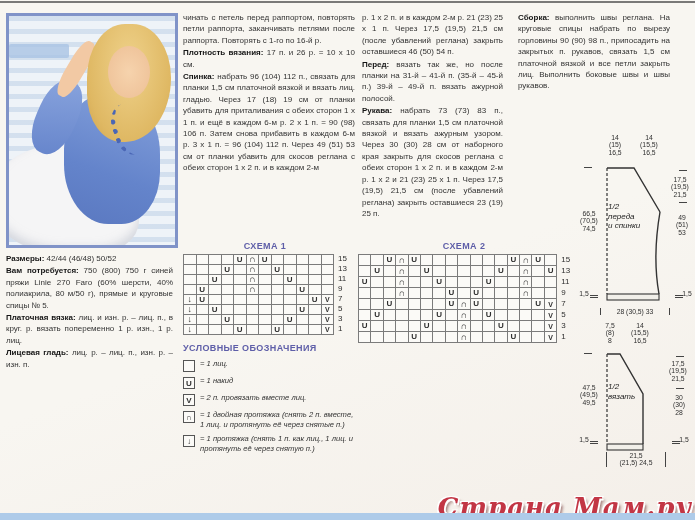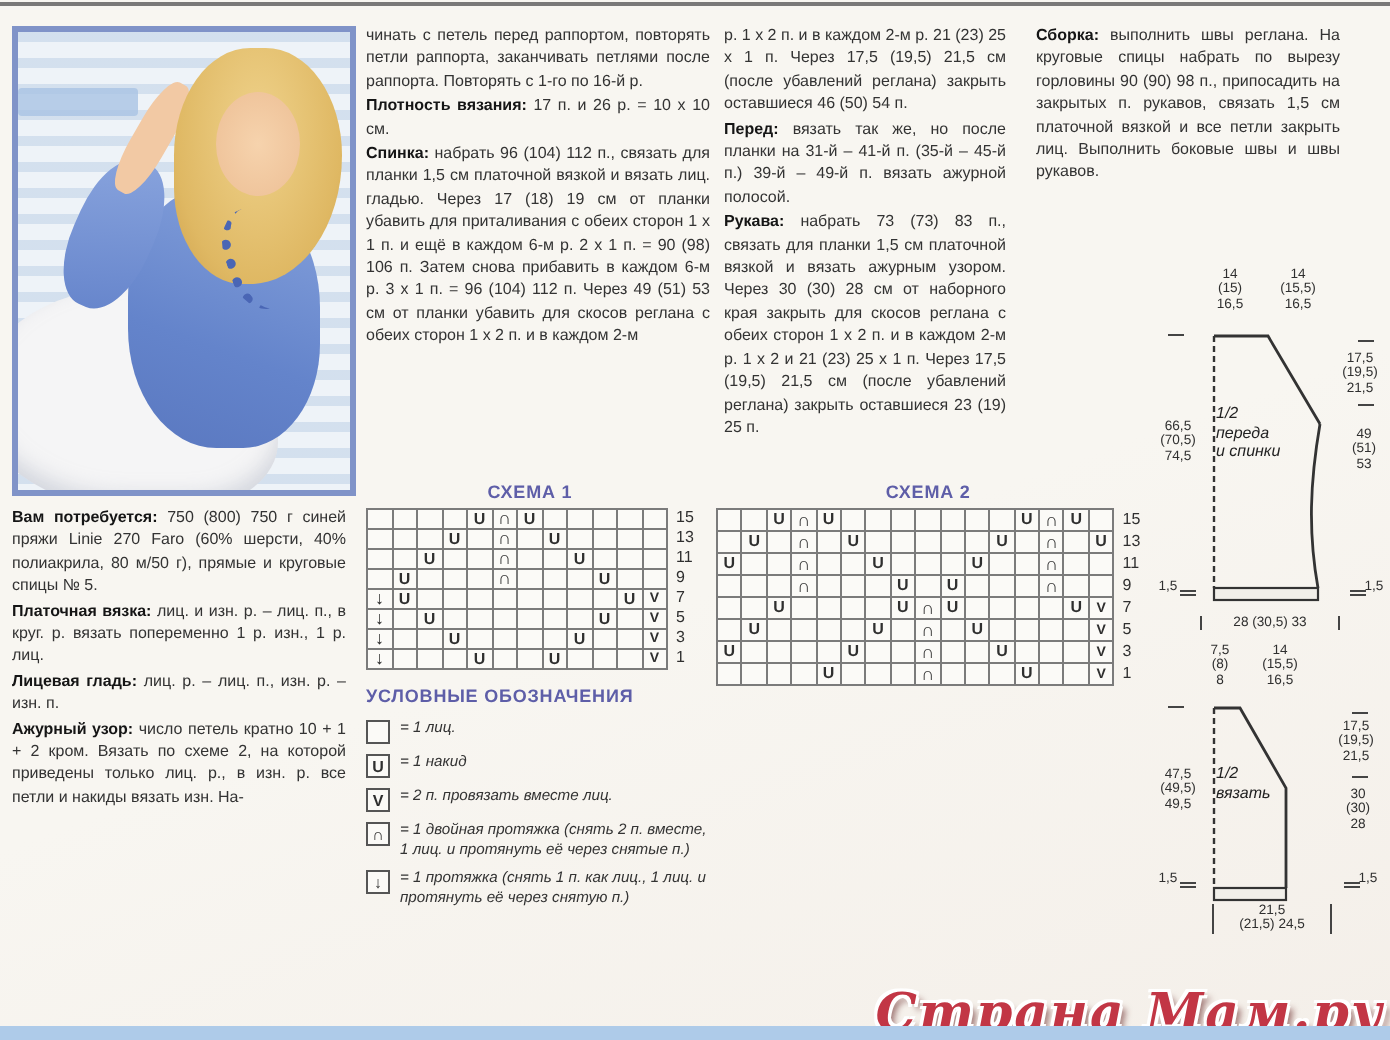--- a/index.html
+++ b/index.html
@@ -92,24 +92,24 @@
     <div class="pants"></div>
     <div class="torso"></div>
     <div class="sleeve-l"></div>
     <div class="handarm"></div>
     <div class="hair"></div>
     <div class="face"></div>
     <div class="neckl"></div>
   </div>
 
   <div class="col" id="col-left">
+    <p><b>Размеры:</b> <span>42/44 (46/48) 50/52</span></p>
     <p><b>Вам потребуется:</b> <span>750 (800) 750 г синей пряжи Linie 270 Faro (60% шерсти, 40% полиакрила, 80 м/50 г), прямые и круговые спицы № 5.</span></p>
     <p><b>Платочная вязка:</b> <span>лиц. и изн. р. – лиц. п., в круг. р. вязать попеременно 1 р. изн., 1 р. лиц.</span></p>
     <p><b>Лицевая гладь:</b> <span>лиц. р. – лиц. п., изн. р. – изн. п.</span></p>
-    <p><b>Ажурный узор:</b> <span>число петель кратно 10 + 1 + 2 кром. Вязать по схеме 2, на которой приведены только лиц. р., в изн. р. все петли и накиды вязать изн. На-</span></p>
   </div>
 
   <div class="col" id="col1">
     <p><span>чинать с петель перед раппортом, повторять петли раппорта, заканчивать петлями после раппорта. Повторять с 1-го по 16-й р.</span></p>
     <p><b>Плотность вязания:</b> <span>17 п. и 26 р. = 10 х 10 см.</span></p>
     <p><b>Спинка:</b> <span>набрать 96 (104) 112 п., связать для планки 1,5 см платочной вязкой и вязать лиц. гладью. Через 17 (18) 19 см от планки убавить для приталивания с обеих сторон 1 х 1 п. и ещё в каждом 6-м р. 2 х 1 п. = 90 (98) 106 п. Затем снова прибавить в каждом 6-м р. 3 х 1 п. = 96 (104) 112 п. Через 49 (51) 53 см от планки убавить для скосов реглана с обеих сторон 1 х 2 п. и в каждом 2-м</span></p>
   </div>
 
   <div class="col" id="col2">
     <p><span>р. 1 х 2 п. и в каждом 2-м р. 21 (23) 25 х 1 п. Через 17,5 (19,5) 21,5 см (после убавлений реглана) закрыть оставшиеся 46 (50) 54 п.</span></p>

